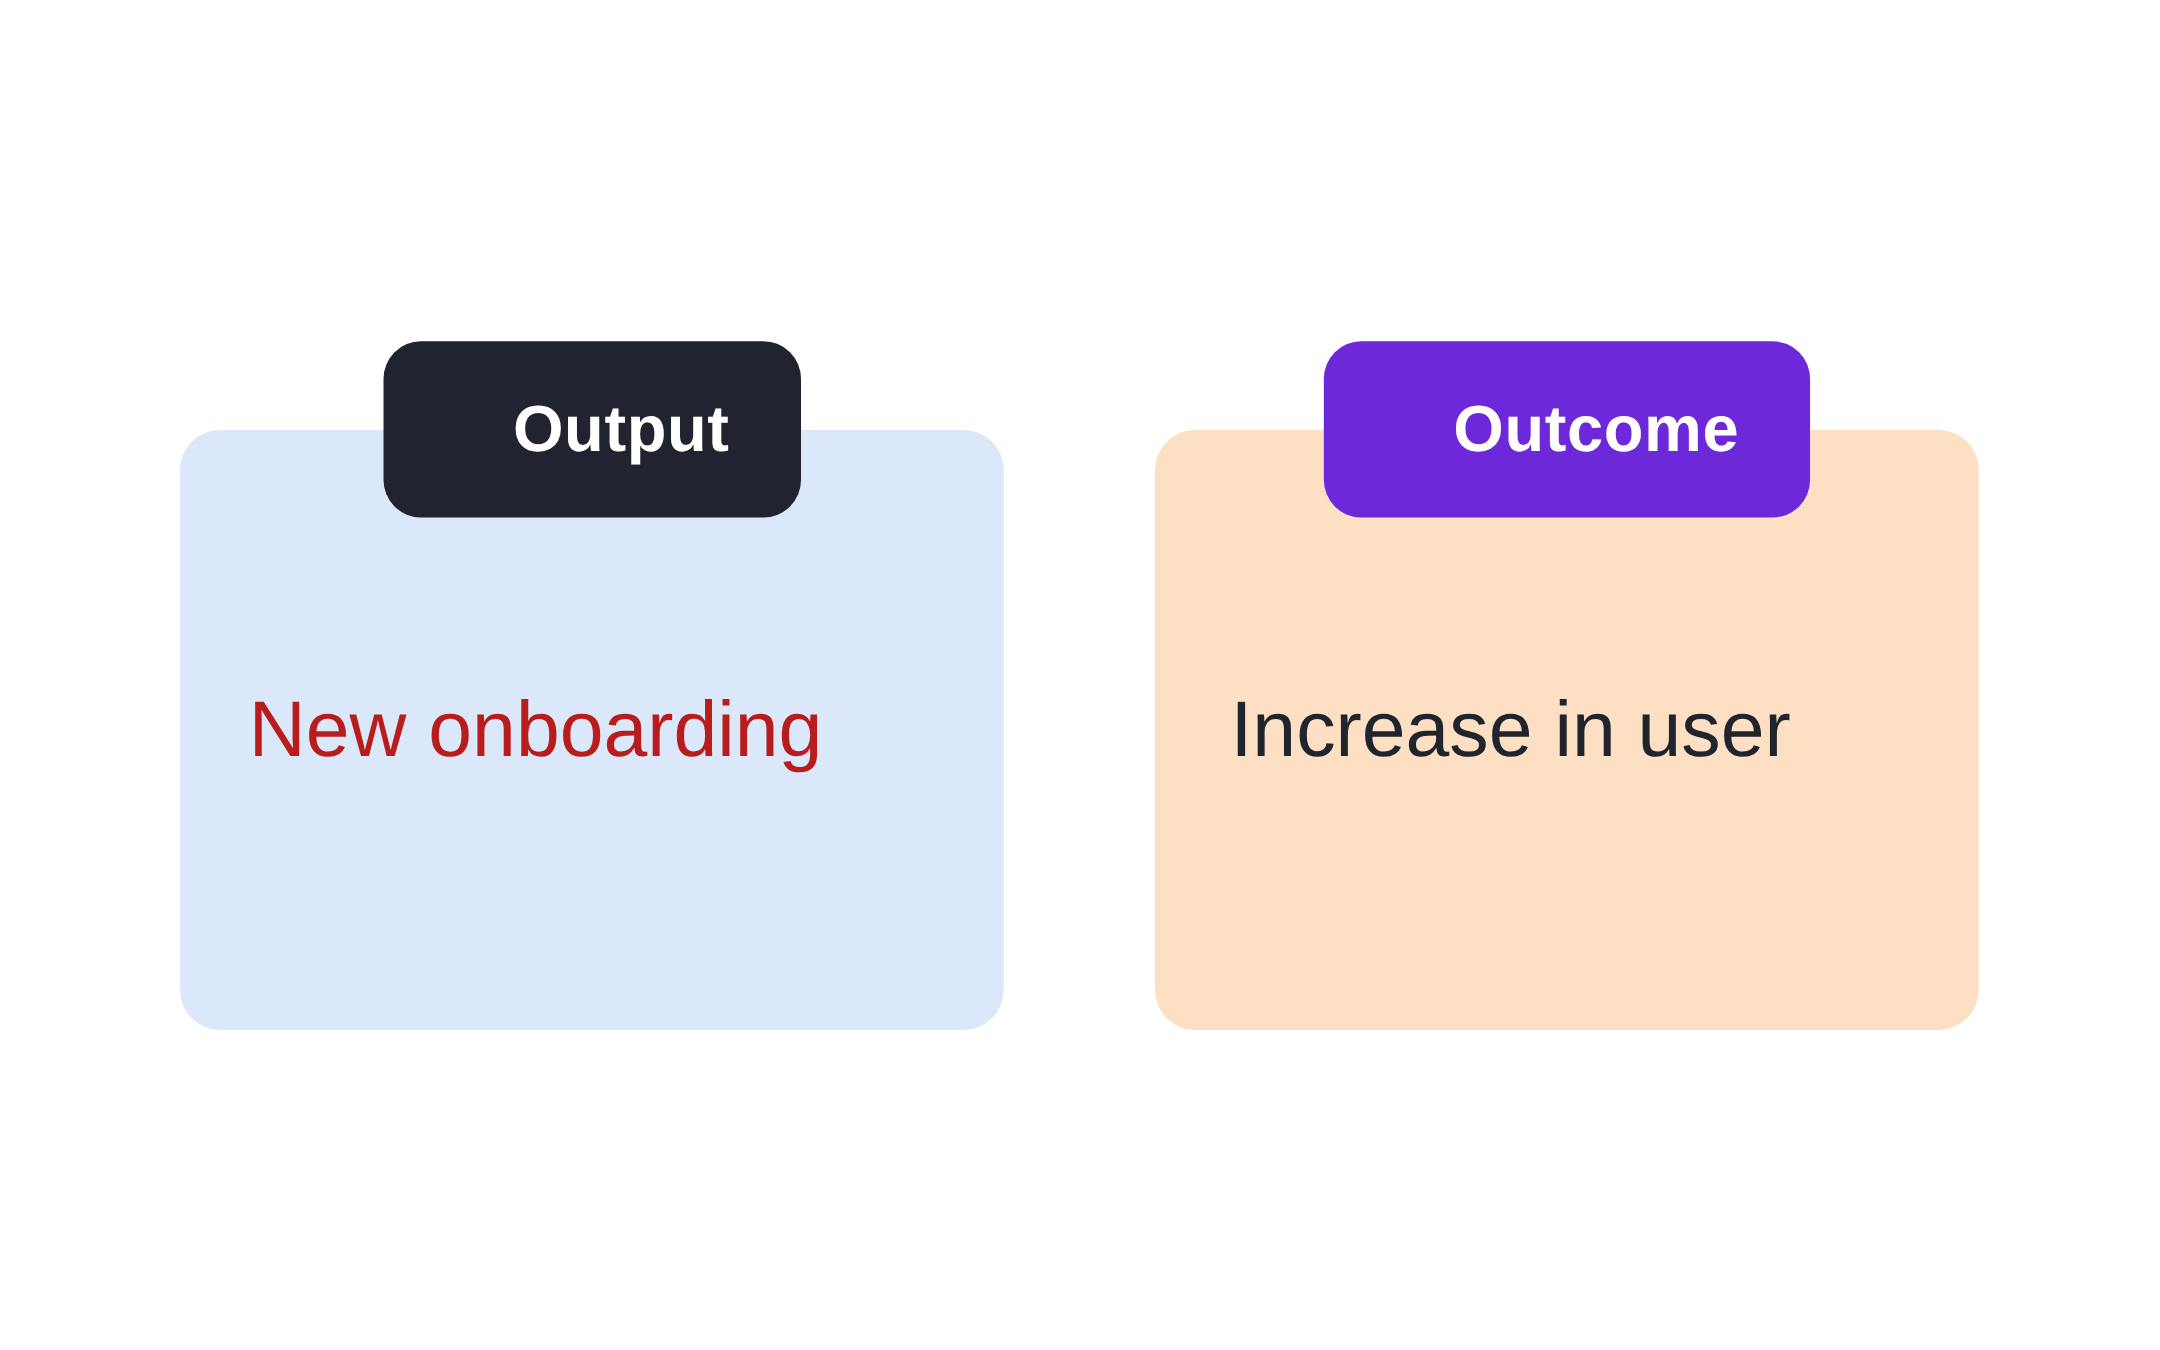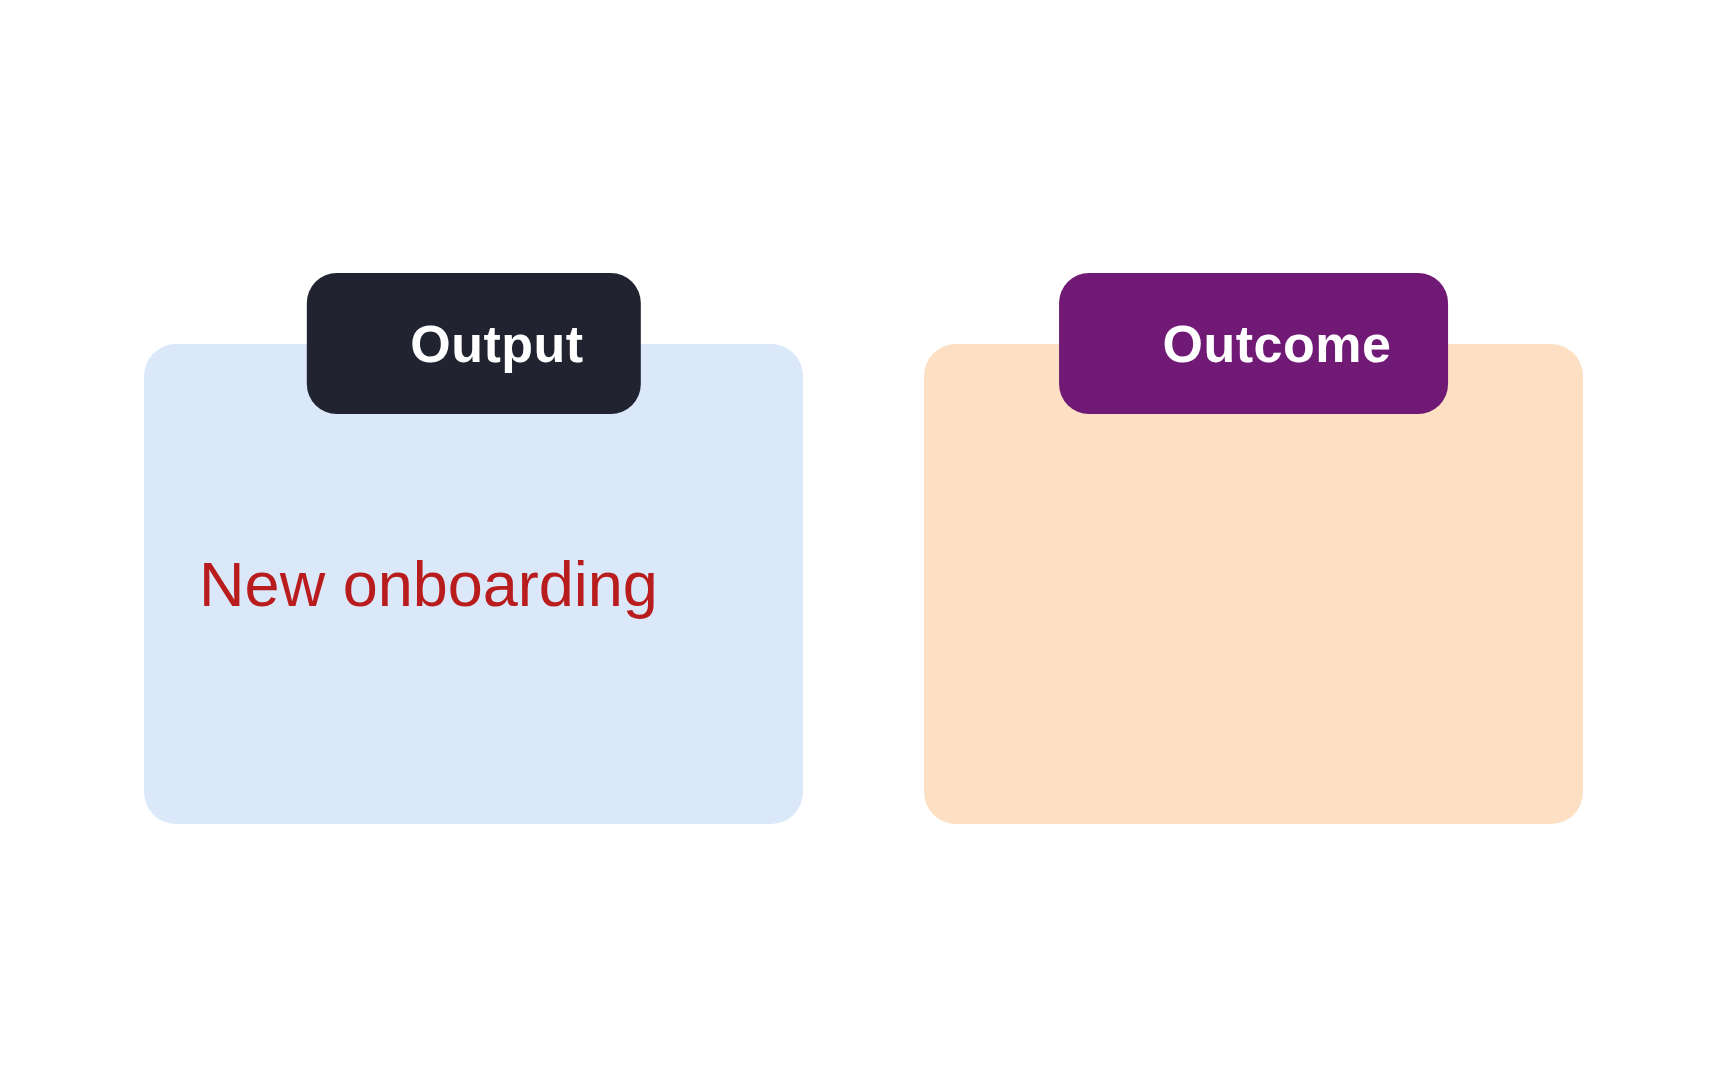--- a/index.html
+++ b/index.html
@@ -68,20 +68,21 @@
   <section class="card card-output" style="background: rgb(219, 232, 250);">
     <div class="badge" style="background: rgb(33, 36, 48);">
       <span class="badge-label" style="color: rgb(255, 255, 255);">Output</span>
     </div>
     <div class="card-text" style="color: #b91c1c;">
       <div class="text-line">New onboarding</div>
     </div>
   </section>
 
   <section class="card card-outcome" style="background: rgb(253, 224, 195);">
-    <div class="badge" style="background: #701a75; justify-content: center;">
+    <div class="badge" style="background: #6d28d9; justify-content: center;">
       <span class="badge-label" style="color: rgb(255, 255, 255);">Outcome</span>
     </div>
     <div class="card-text" style="color: rgb(32, 36, 44);">
+      <div class="text-line">Increase in user</div>
     </div>
   </section>
 
 </div>
 
 </body></html>

